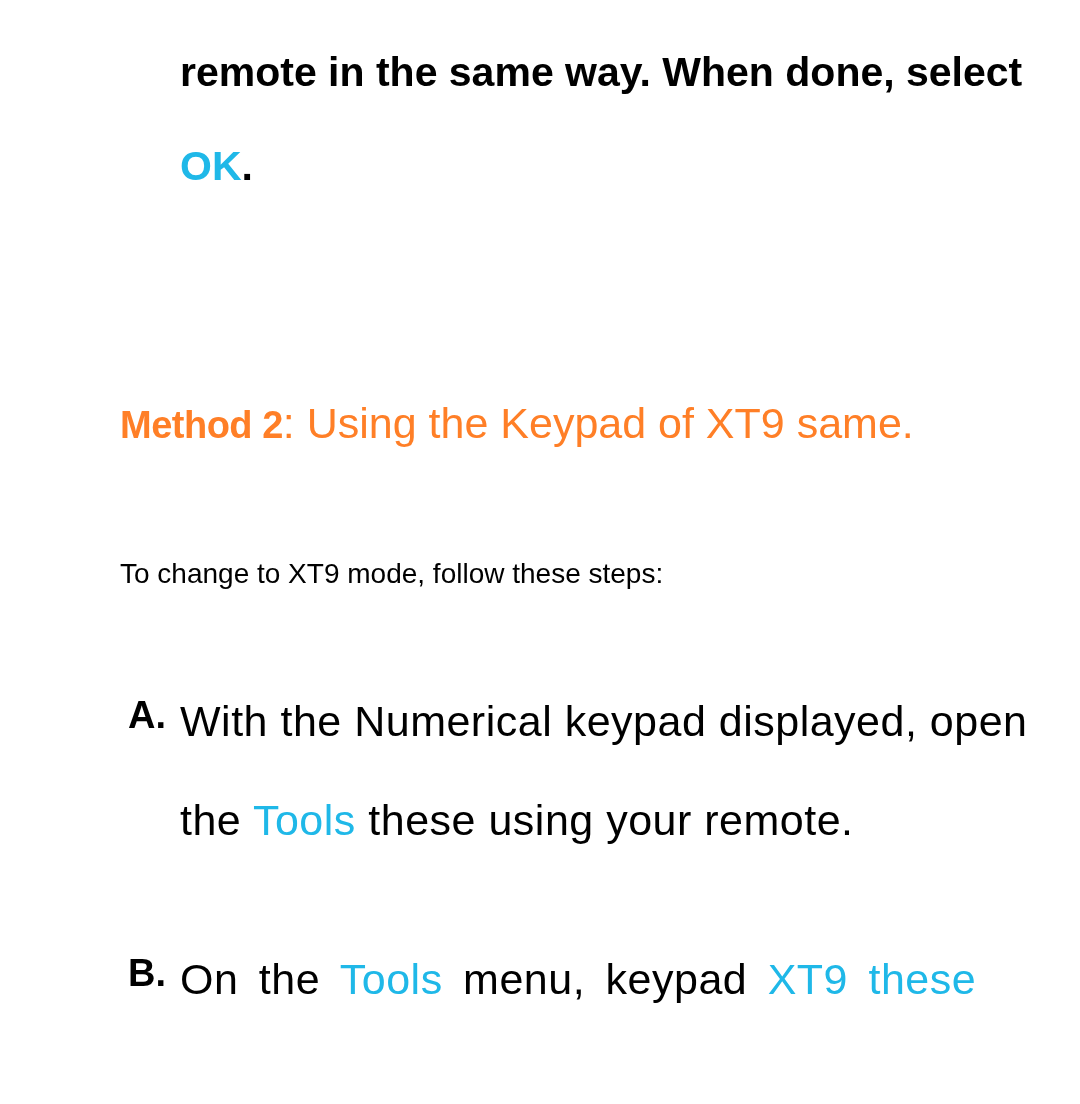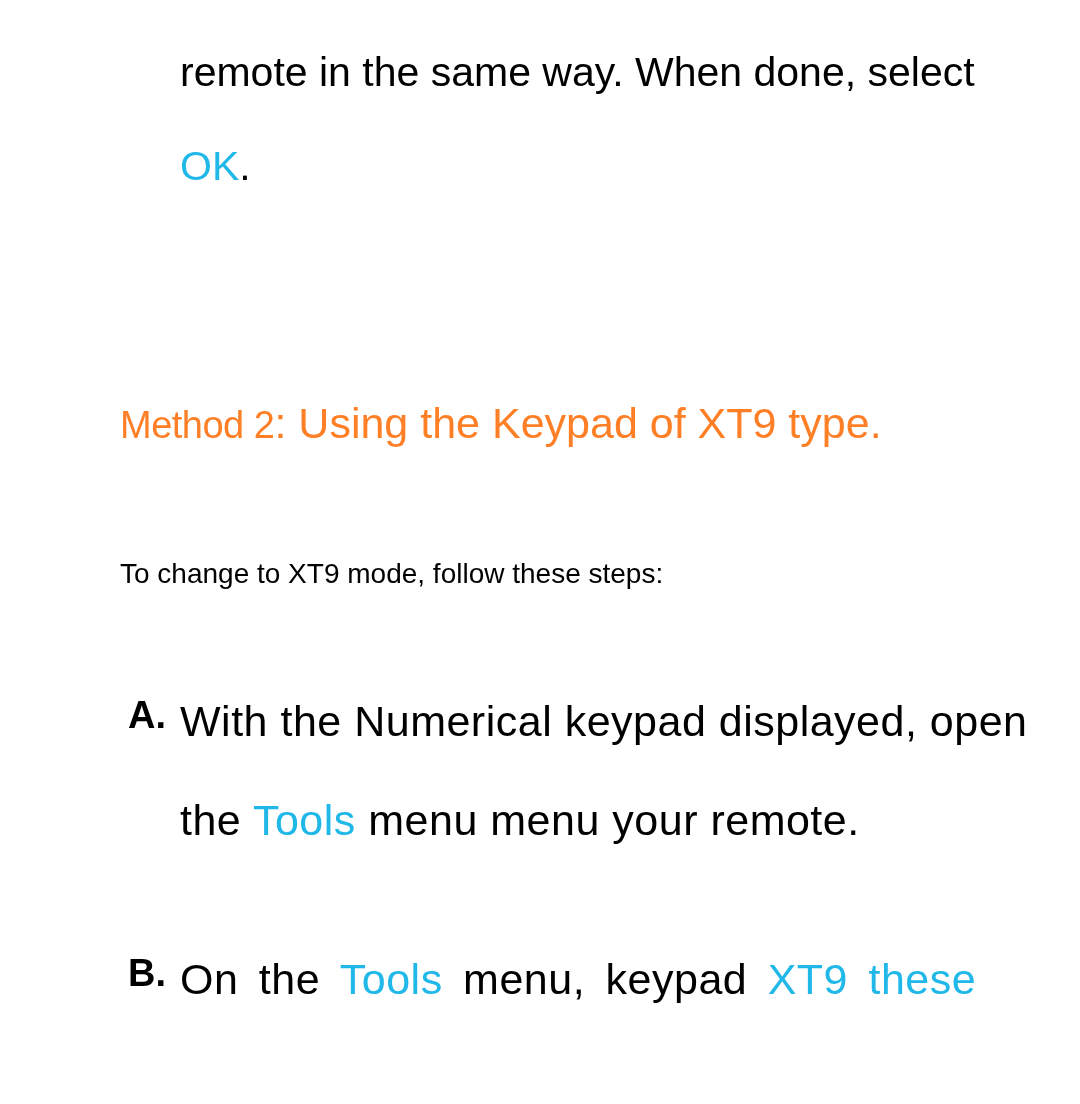--- a/index.html
+++ b/index.html
@@ -14,28 +14,29 @@
       font-family: Arial, Helvetica, sans-serif;
       color: #000000;
       font-size: 41px;
       line-height: 2.3;
       padding: 25px 30px 25px 120px;
       overflow: hidden;
     }
     .continuation {
       padding-left: 60px;
       margin-bottom: 160px;
+      font-weight: bold;
     }
     .method-heading {
       color: #ff7f27;
       margin-bottom: 70px;
       padding-right: 30px;
     }
     .method-label {
-      font-weight: normal;
+      font-weight: bold;
       font-size: 38px;
       letter-spacing: -0.5px;
     }
     .method-rest {
       font-weight: normal;
       font-size: 43px;
     }
     .intro-text {
       margin-bottom: 65px;
       padding-right: 30px;
@@ -71,30 +72,30 @@
     }
   </style>
 </head>
 <body>
 
 <div class="continuation">
   <span>remote in the same way. When done, select </span><span class="cyan">OK</span><span class="black">.</span>
 </div>
 
 <div class="method-heading">
-  <span class="method-label">Method 2</span><span class="method-rest">: Using the Keypad of XT9 type.</span>
+  <span class="method-label">Method 2</span><span class="method-rest">: Using the Keypad of XT9 same.</span>
 </div>
 
 <div class="intro-text">To change to XT9 mode, follow these steps:</div>
 
 <div class="list">
   <div class="list-item">
     <div class="list-letter">A.</div>
     <div class="list-content">
-      <span>With the Numerical keypad displayed, open the </span><span class="cyan">Tools</span><span> menu menu your remote.</span>
+      <span>With the Numerical keypad displayed, open the </span><span class="cyan">Tools</span><span> these using your remote.</span>
     </div>
   </div>
   <div class="list-item">
     <div class="list-letter">B.</div>
     <div class="list-content list-content-b">
       <span>On the </span><span class="cyan">Tools</span><span> menu, keypad </span><span class="cyan">XT9 these</span>
     </div>
   </div>
 </div>
 

